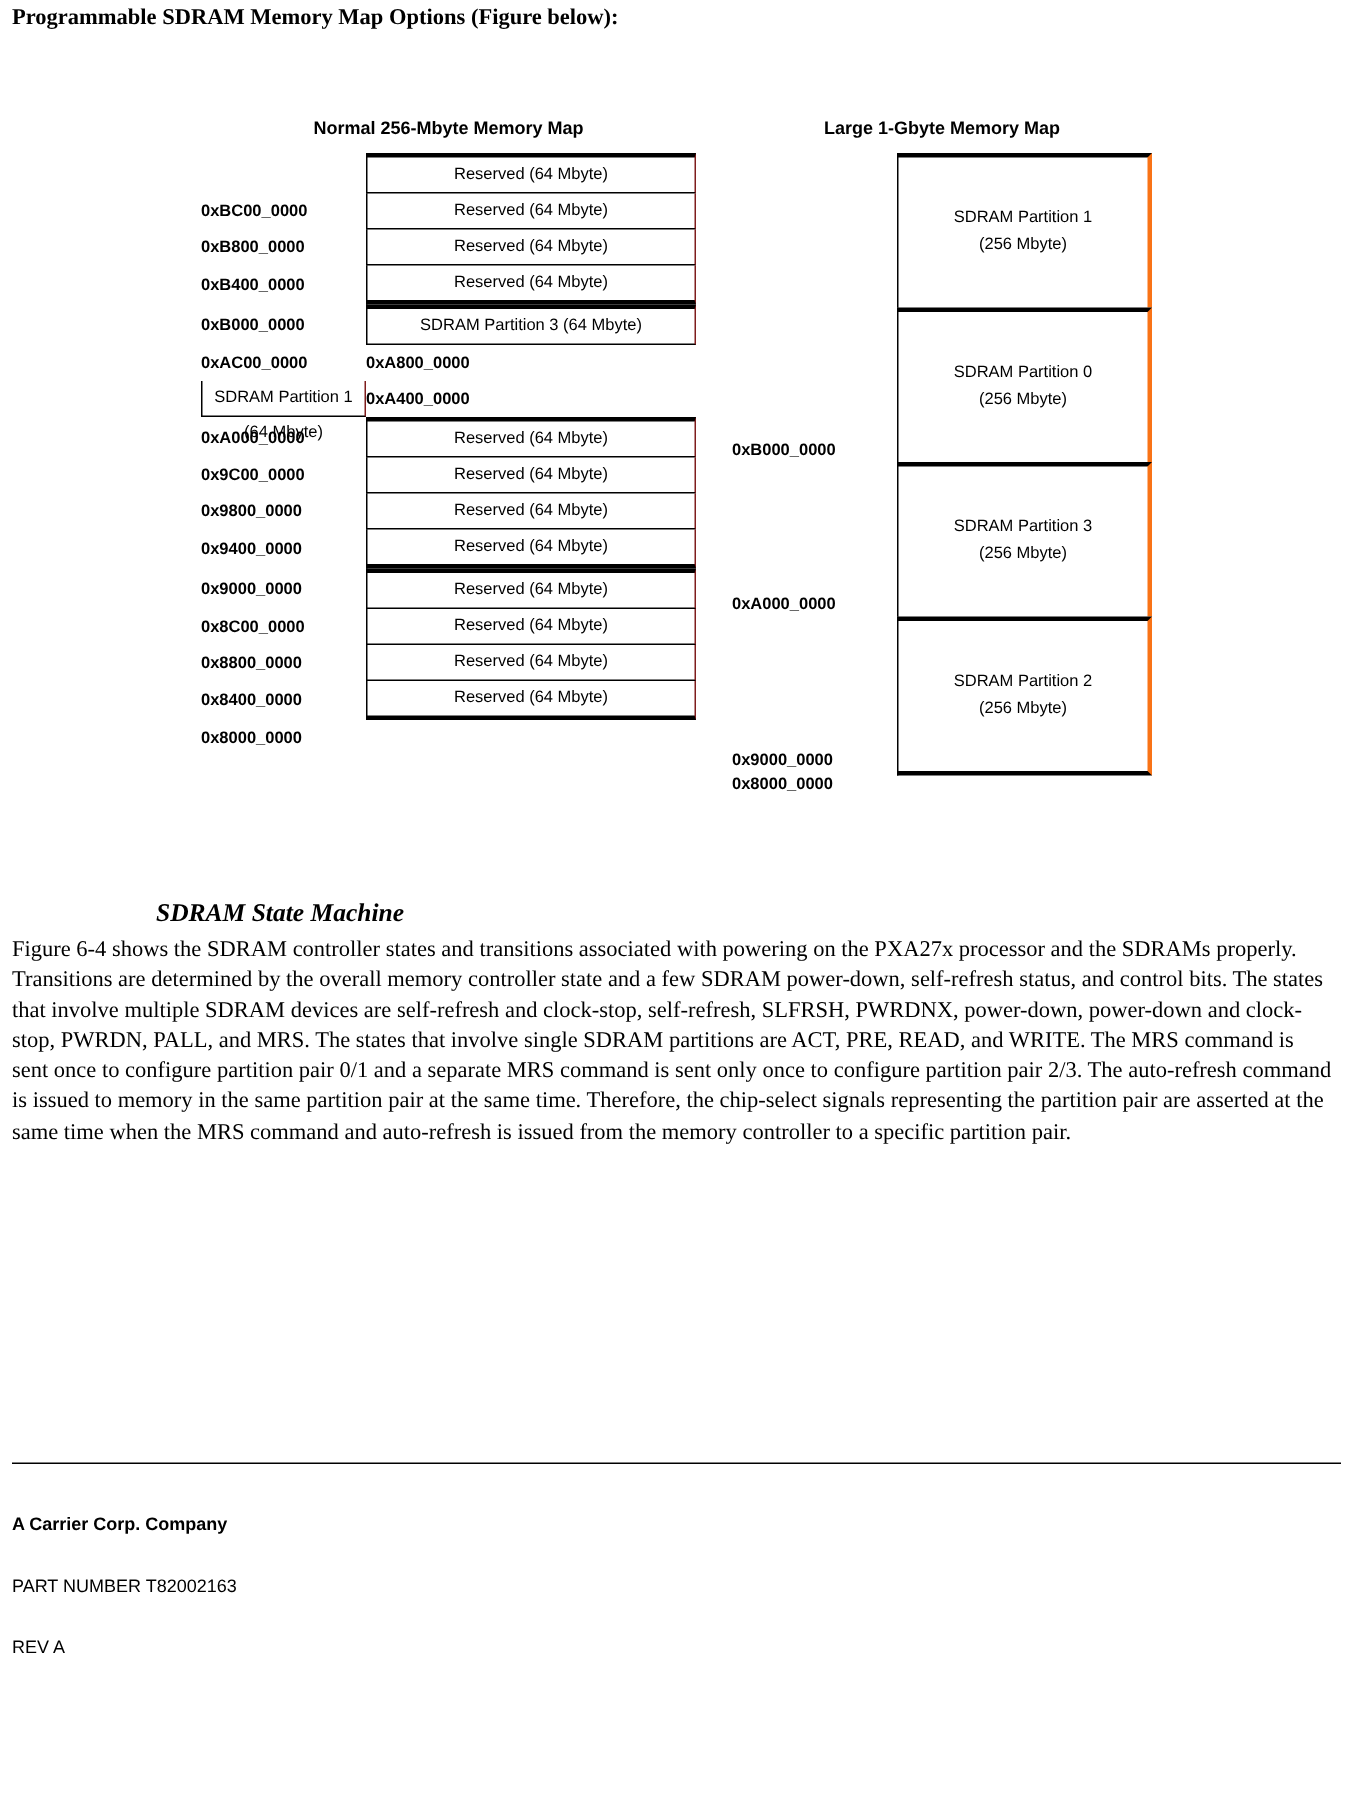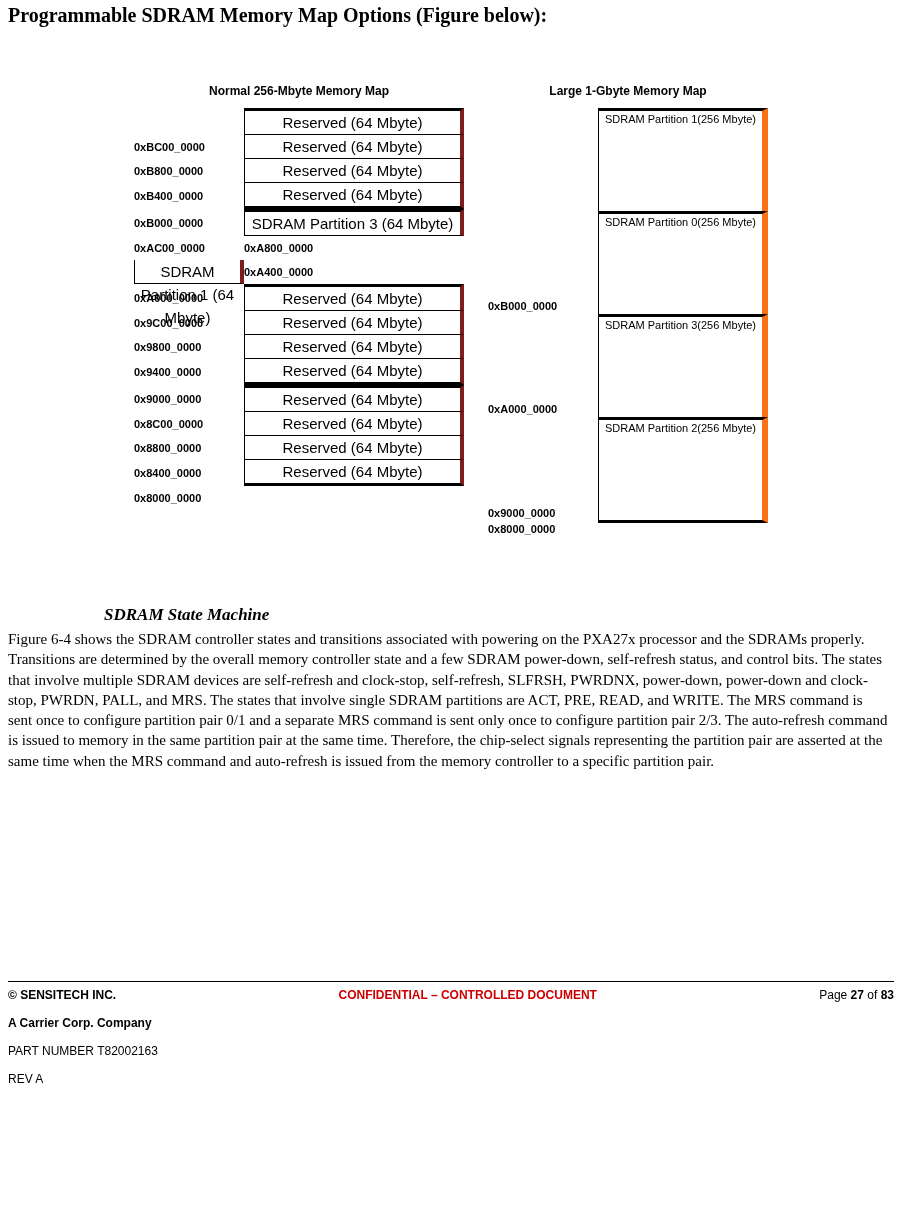--- a/index.html
+++ b/index.html
@@ -6,21 +6,21 @@
     font-family: "Times New Roman", Times, serif;
     margin: 0;
     padding: 4px 8px;
     width: 886px;
     font-size: 15px;
     color: #000;
   }
   .page-title {
     font-weight: bold;
     margin: 0 0 14px 0;
-    font-size: 20px;
+    font-size: 15px;
   }
   .figure {
     display: flex;
     justify-content: center;
     gap: 24px;
     font-family: Arial, Helvetica, sans-serif;
     margin-bottom: 60px;
   }
   .map-col { }
   .map-title {
@@ -37,24 +37,24 @@
   }
   .addr {
     font-size: 11px;
     font-weight: bold;
     height: 24px;
     display: flex;
     align-items: center;
   }
   .cell {
     border-left: 1px solid #000;
-    border-right: 4px solid #7f1d1d;
+    border-right: 1px solid #7f1d1d;
     border-bottom: 1px solid #000;
     height: 23px;
-    font-size: 15px;
+    font-size: 11px;
     text-align: center;
     line-height: 23px;
   }
   .group-first { border-top: 3px solid #000; }
   .group-end  { border-bottom: 3px solid #000; }
 
   .map1g {
     display: grid;
     grid-template-columns: 110px 170px;
     align-items: center;
@@ -62,27 +62,27 @@
   .addr-big {
     font-size: 11px;
     font-weight: bold;
     height: 100px;
     display: flex;
     align-items: flex-end;
     padding-bottom: 2px;
   }
   .cell-big {
     border-left: 1px solid #000;
-    border-right: 6px solid #f97316;
+    border-right: 3px solid #f97316;
     border-top: 3px solid #000;
     height: 100px;
     font-size: 11px;
     text-align: center;
     display: flex;
-    flex-direction: row;
+    flex-direction: column;
     justify-content: center;
   }
   .cell-big:last-child { border-bottom: 3px solid #000; }
   .cell-big div { line-height: 1.6; }
 
   .subhead {
     font-weight: bold;
     font-style: italic;
     font-size: 17px;
     margin-left: 96px;
@@ -104,21 +104,21 @@
   }
   .footer-row1 {
     display: flex;
     justify-content: space-between;
     align-items: baseline;
   }
   .footer-left { font-weight: bold; }
   .footer-center { color: #cc0000; font-weight: bold; }
   .footer-right { font-size: 12px; }
   .footer-line {
-    margin-top: 14px;
+    margin-top: 27px;
     font-size: 12px;
   }
   .footer-line.bold { font-weight: bold; }
 </style>
 </head>
 <body>
 
 <div class="page-title">Programmable SDRAM Memory Map Options (Figure below):</div>
 
 <div class="figure">
@@ -188,23 +188,16 @@
         <div style="height: 0px;"></div>
       </div>
   </div>
 
 </div>
 
 <div class="subhead">SDRAM State Machine</div>
 <p class="body-text">Figure 6-4 shows the SDRAM controller states and transitions associated with powering on the PXA27x processor and the SDRAMs properly. Transitions are determined by the overall memory controller state and a few SDRAM power-down, self-refresh status, and control bits. The states that involve multiple SDRAM devices are self-refresh and clock-stop, self-refresh, SLFRSH, PWRDNX, power-down, power-down and clock-stop, PWRDN, PALL, and MRS. The states that involve single SDRAM partitions are ACT, PRE, READ, and WRITE. The MRS command is sent once to configure partition pair 0/1 and a separate MRS command is sent only once to configure partition pair 2/3. The auto-refresh command is issued to memory in the same partition pair at the same time. Therefore, the chip-select signals representing the partition pair are asserted at the same time when the MRS command and auto-refresh is issued from the memory controller to a specific partition pair.</p>
 
 <div class="footer">
-  <div class="footer-row1">
-    <span class="footer-left">© SENSITECH INC.</span>
-    <span class="footer-center">CONFIDENTIAL – CONTROLLED DOCUMENT</span>
-    <span class="footer-right">
-      <span>Page </span><b>27</b><span> of </span><b>83</b>
-    </span>
-  </div>
   <div class="footer-line bold">A Carrier Corp. Company</div>
   <div class="footer-line">PART NUMBER T82002163</div>
   <div class="footer-line">REV A</div>
 </div>
 
 </body></html>

